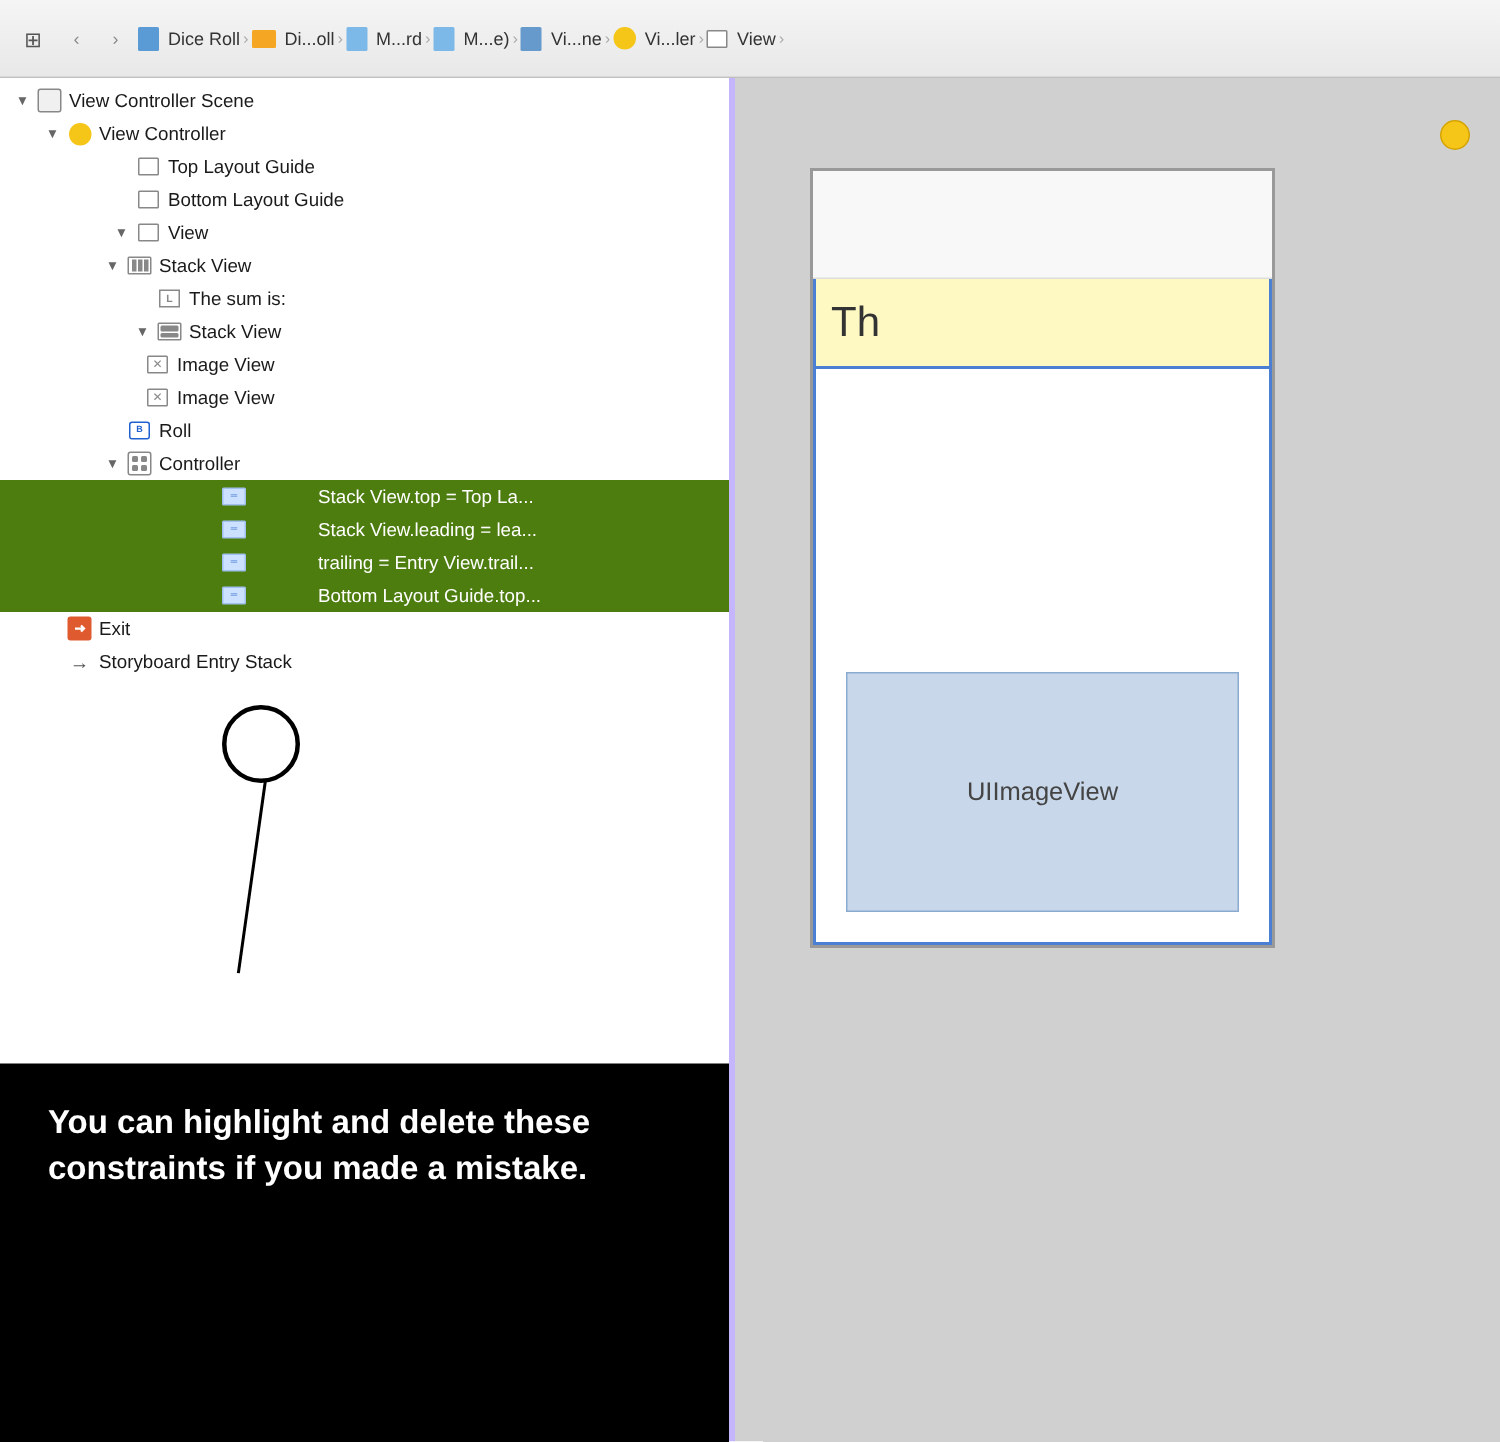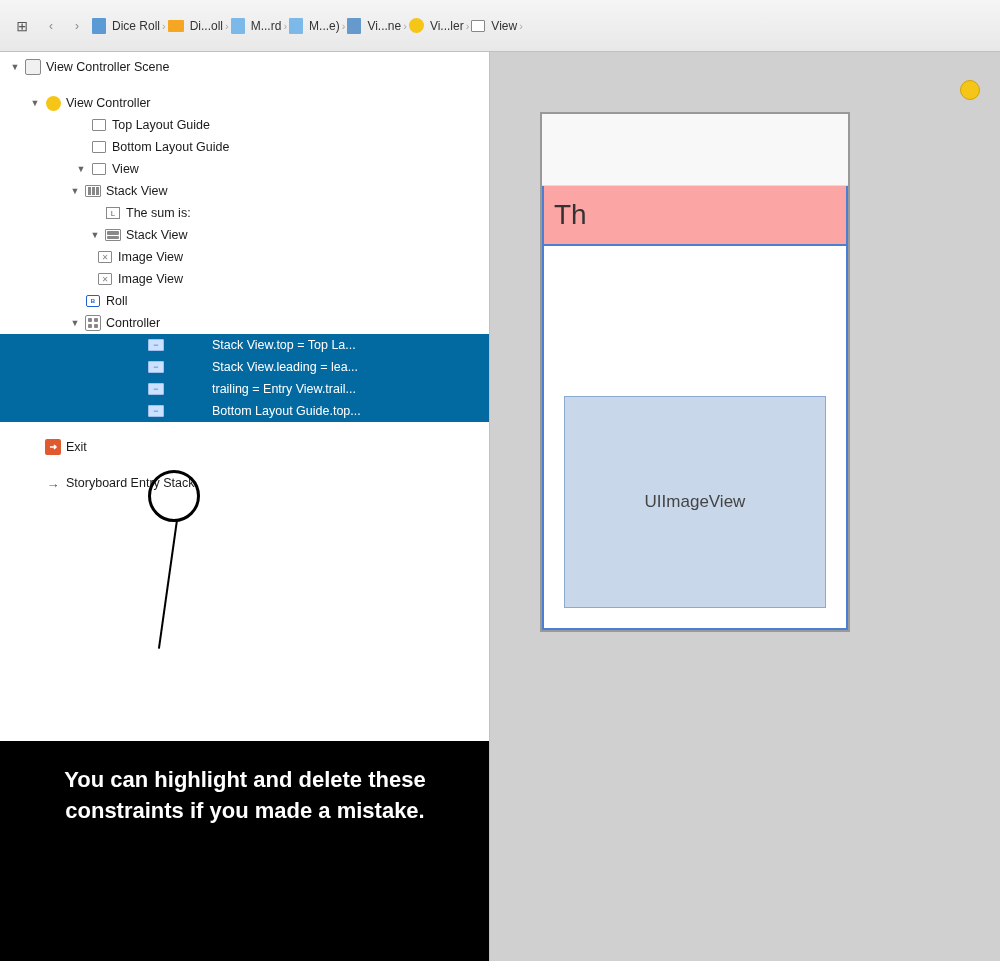--- a/index.html
+++ b/index.html
@@ -61,45 +61,44 @@
     
     .main-layout {
       display: flex;
       height: calc(961px - 52px);
     }
 
     
     .outline-panel {
       width: 490px;
       background: #fff;
-      border-right: 1px solid #c4b5fd;
+      border-right: 4px solid #c4b5fd;
       overflow-y: auto;
       padding-top: 4px;
       position: relative;
-      text-align: center;
     }
 
     .tree-item {
       display: flex;
       align-items: center;
       height: 22px;
       padding-left: 8px;
       cursor: pointer;
       user-select: none;
       color: #1a1a1a;
       position: relative;
     }
     .tree-item.selected {
-      background: #0369a1;
+      background: #4d7c0f;
       color: white;
       gap: 43px;
     }
 
     .tree-indent-1 { padding-left: 8px; }
-    .tree-indent-2 { padding-left: 28px; margin-top: 14px; }
+    .tree-indent-2 { padding-left: 28px; }
     .tree-indent-3 { padding-left: 74px; }
     .tree-indent-4 { padding-left: 68px; }
     .tree-indent-5 { padding-left: 88px; }
     .tree-indent-6 { padding-left: 80px; }
 
     .tree-disclosure {
       width: 14px;
       height: 14px;
       display: flex;
       align-items: center;
@@ -250,21 +249,21 @@
       border-radius: 50%;
       border: 1.5px solid #d4a400;
     }
 
     
     .annotation-area {
       position: absolute;
       bottom: 0;
       left: 0;
       width: 490px;
-      height: 220px;
+      height: 252px;
       background: black;
       color: white;
       padding: 24px 32px;
       z-index: 10;
     }
 
     .annotation-text {
       font-size: 22px;
       font-weight: 700;
       line-height: 1.4;
@@ -522,25 +521,25 @@
   <div class="canvas-panel">
 
     <div class="yellow-dot"></div>
 
     <div style="position:absolute;top:60px;left:50px;width:310px;height:520px;">
 
       <div style="position:absolute;top:0;left:0;right:0;height:520px;border:2px solid #999;background:white;">
 
         <div style="position:absolute;top:70px;left:0;right:0;bottom:0;border:2.5px solid #4a7fd4;">
 
-          <div style="position:absolute;top:0;left:0;right:0;height:60px;border-bottom:2.5px solid #4a7fd4;background:#fca5a5;display:flex;align-items:center;padding-left:10px;">
+          <div style="position:absolute;top:0;left:0;right:0;height:60px;border-bottom:2.5px solid #4a7fd4;background:#fef9c3;display:flex;align-items:center;padding-left:10px;">
             <span style="font-size:28px;font-weight:400;color:#333;">Th</span>
           </div>
 
-          <div style="position:absolute;bottom:20px;left:20px;right:20px;height:212px;background:#c8d8ea;border:1.5px solid #8aabcf;display:flex;align-items:center;justify-content:center;">
+          <div style="position:absolute;bottom:20px;left:20px;right:20px;height:160px;background:#c8d8ea;border:1.5px solid #8aabcf;display:flex;align-items:center;justify-content:center;">
             <span style="font-size:17px;color:#444;font-weight:500;">UIImageView</span>
           </div>
 
         </div>
 
         <div style="position:absolute;top:0;left:0;right:0;height:72px;border-bottom:1px solid #ddd;background:#f8f8f8;"></div>
 
       </div>
     </div>
 

